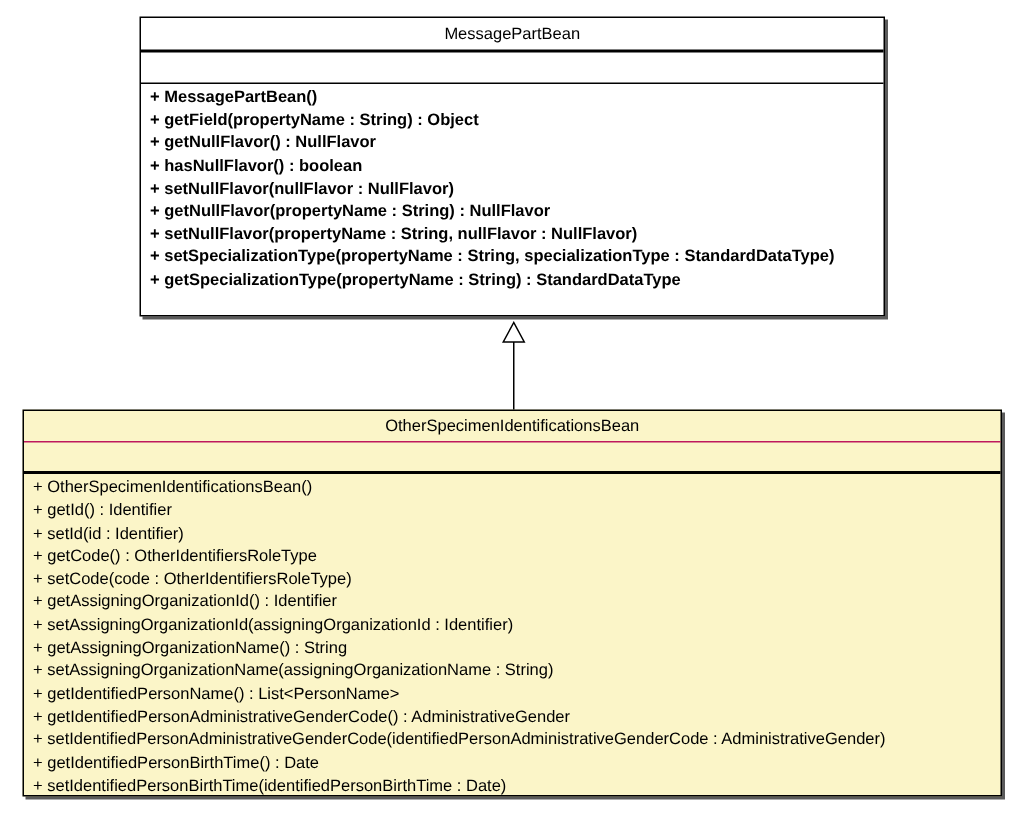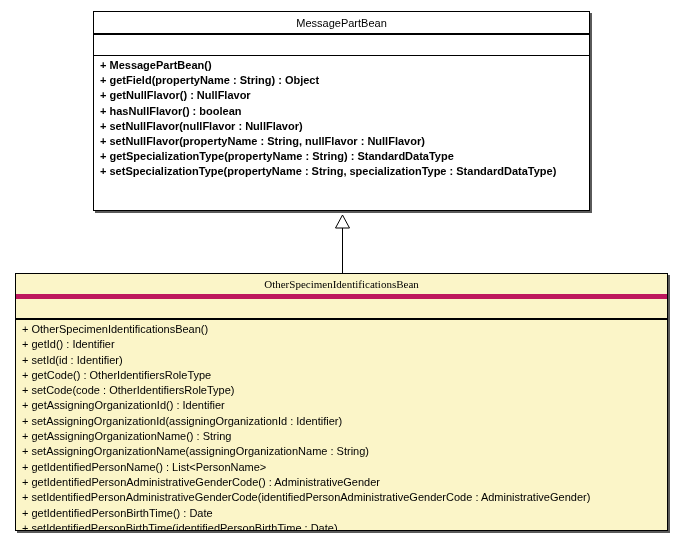--- a/index.html
+++ b/index.html
@@ -49,21 +49,21 @@
   }
   .class-parent .title   { height: 21px; border-bottom: 2px solid #000000; }
   .class-parent .attrs   { height: 21px; border-bottom: 1px solid #000000; }
   .class-parent .method-line { height: 15.2px; line-height: 15.2px; font-weight: bold; }
   
   .class-child {
     left: 15px; top: 273px;
     width: 653px; height: 258px;
     background: #fbf5c8;
   }
-  .class-child .title   { height: 20px; border-bottom: 5px solid #be185d; font-family: Liberation Serif, serif; }
+  .class-child .title   { height: 20px; border-bottom: 1px solid #be185d; }
   .class-child .attrs   { height: 21px; border-bottom: 2px solid #000000; }
   .class-child .method-line { height: 15.3px; line-height: 15.3px; }
   .generalization {
     position: absolute;
     left: 329px; top: 214px;
     width: 27px; height: 60px;
   }
 </style>
 </head>
 <body>
@@ -72,23 +72,24 @@
 
   <div class="uml-class class-parent">
     <div class="title">MessagePartBean</div>
     <div class="attrs"></div>
     <div class="methods">
         <div class="method-line">+ MessagePartBean()</div>
         <div class="method-line">+ getField(propertyName : String) : Object</div>
         <div class="method-line">+ getNullFlavor() : NullFlavor</div>
         <div class="method-line">+ hasNullFlavor() : boolean</div>
         <div class="method-line">+ setNullFlavor(nullFlavor : NullFlavor)</div>
+        <div class="method-line">+ getNullFlavor(propertyName : String) : NullFlavor</div>
         <div class="method-line">+ setNullFlavor(propertyName : String, nullFlavor : NullFlavor)</div>
+        <div class="method-line">+ setSpecializationType(propertyName : String, specializationType : StandardDataType)</div>
         <div class="method-line">+ getSpecializationType(propertyName : String) : StandardDataType</div>
-        <div class="method-line">+ setSpecializationType(propertyName : String, specializationType : StandardDataType)</div>
       </div>
   </div>
 
   <svg class="generalization" viewBox="0 0 27 60" xmlns="http://www.w3.org/2000/svg">
     <line x1="13.5" y1="14" x2="13.5" y2="60" stroke="#000000" stroke-width="1"></line>
     <polygon points="13.5,1 6.5,14 20.5,14" fill="#ffffff" stroke="#000000" stroke-width="1"></polygon>
   </svg>
 
   <div class="uml-class class-child">
     <div class="title">OtherSpecimenIdentificationsBean</div>

